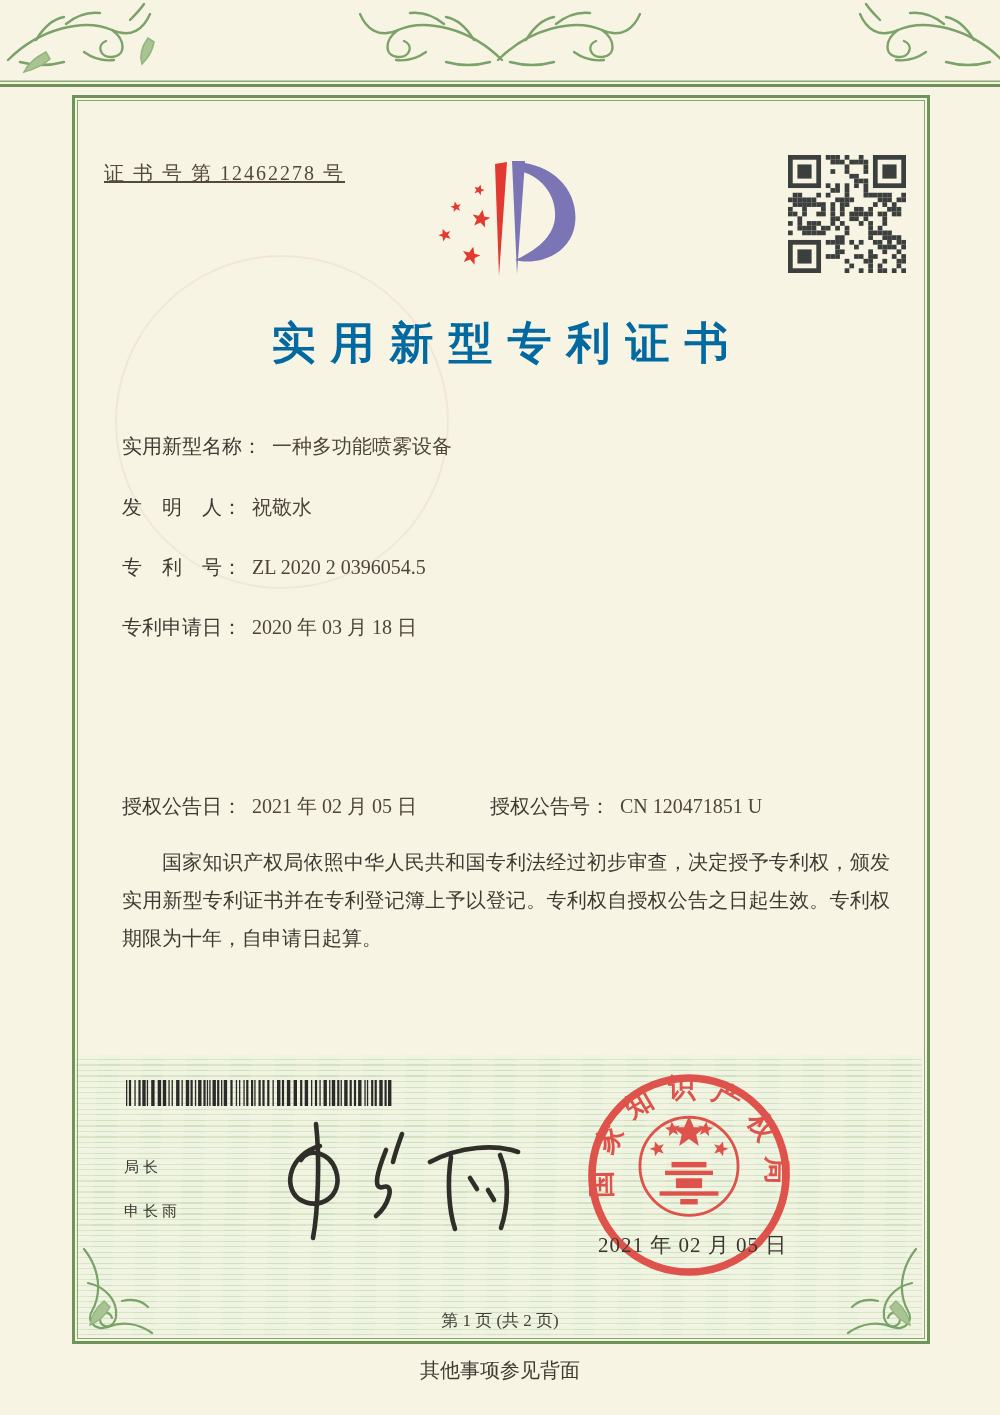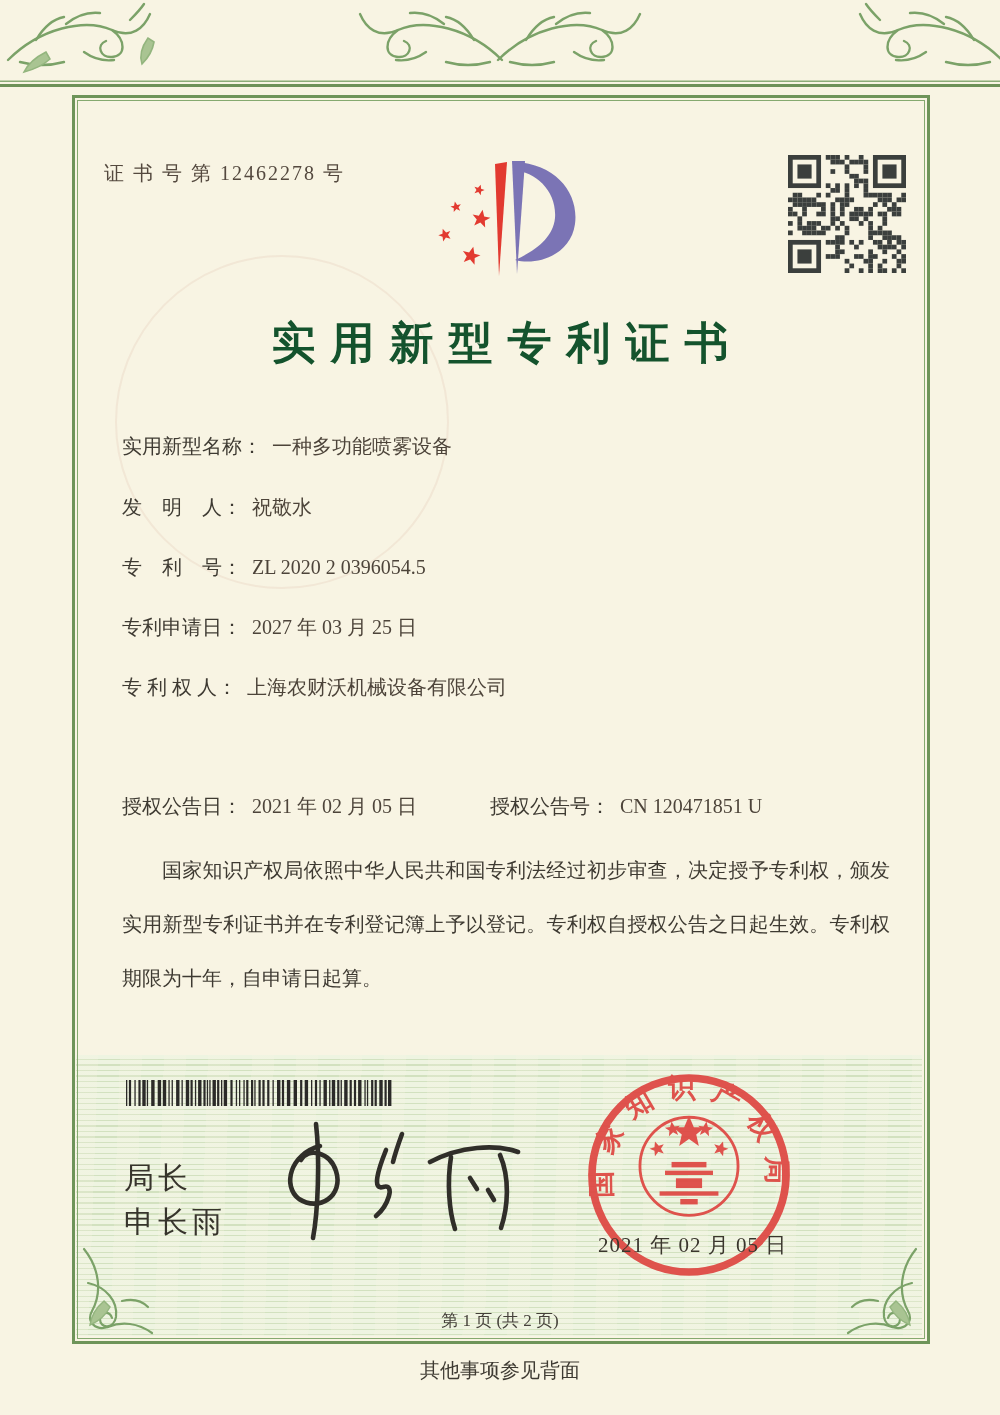--- a/index.html
+++ b/index.html
@@ -11,30 +11,30 @@
          border:3px solid #6e9459;pointer-events:none;z-index:4;}
   .frame-inner{position:absolute;inset:2px;border:1px solid #85a96f;}
   
   .band{position:absolute;left:76px;top:1055px;width:846px;height:281px;z-index:1;
         background:repeating-linear-gradient(180deg,#eef4e1 0px,#eef4e1 4px,#d2e1bf 4px,#d2e1bf 5.5px);}
   .band:after{content:"";position:absolute;inset:0;
         background:repeating-linear-gradient(92deg,rgba(248,244,227,.25) 0 22px,rgba(248,244,227,0) 22px 44px);}
   .watermark{position:absolute;left:115px;top:255px;width:330px;height:330px;border-radius:50%;
         border:2px solid rgba(204,158,136,0.14);z-index:1;}
   
-  .cert-no{position:absolute;left:104px;top:160px;font-size:20px;letter-spacing:2px;color:#54493f;z-index:5;}
+  .cert-no{position:absolute;left:104px;top:160px;font-size:20px;letter-spacing:2px;color:#54493f;z-index:5;text-decoration:underline;}
   .title{position:absolute;left:0;right:0;top:314px;text-align:center;font-size:44px;font-weight:bold;
-         letter-spacing:15px;text-indent:15px;color:#14532d;z-index:5;}
+         letter-spacing:15px;text-indent:15px;color:#0369a1;z-index:5;}
   .row{position:absolute;font-size:20px;white-space:nowrap;z-index:5;color:#3e3a32;text-align:center;}
   .row .val{margin-left:10px;color:#4d443a;}
   .pair2{position:absolute;left:368px;top:0;}
-  .body-text{position:absolute;left:122px;top:843px;width:768px;font-size:20px;line-height:54px;
+  .body-text{position:absolute;left:122px;top:843px;width:768px;font-size:20px;line-height:38px;
          color:#3e3a32;text-align:justify;z-index:5;}
   .body-text p{margin:0;text-indent:2em;}
-  .director{position:absolute;left:124px;font-size:30px;letter-spacing:4px;color:#37342c;z-index:6;}
+  .director{position:absolute;left:124px;font-size:15px;letter-spacing:4px;color:#37342c;z-index:6;}
   .seal-date{position:absolute;left:598px;top:1231px;font-size:21px;letter-spacing:1px;color:#3a362d;z-index:7;}
   .page-num{position:absolute;left:0;right:0;top:1297px;text-align:center;font-size:17px;color:#45413a;z-index:5;margin-top:12px;}
   .back-note{position:absolute;left:0;right:0;top:1357px;text-align:center;font-size:20px;color:#3e3a32;z-index:5;}
   svg{display:block;}
 </style>
 </head>
 <body>
 
 <div class="page">
 
@@ -339,24 +339,21 @@
   <div class="row" style="left:122px;top:433px">
     <span>实用新型名称：</span><span class="val">一种多功能喷雾设备</span>
   </div>
   <div class="row" style="left:122px;top:494px">
     <span>发　明　人：</span><span class="val">祝敬水</span>
   </div>
   <div class="row" style="left:122px;top:554px">
     <span>专　利　号：</span><span class="val">ZL 2020 2 0396054.5</span>
   </div>
   <div class="row" style="left:122px;top:614px">
-    <span>专利申请日：</span><span class="val">2027 年 03 月 25 日</span>
-  </div>
-  <div class="row" style="left:122px;top:674px">
-    <span>专 利 权 人：</span><span class="val">上海农财沃机械设备有限公司</span>
+    <span>专利申请日：</span><span class="val">2020 年 03 月 18 日</span>
   </div>
   <div class="row" style="left:122px;top:793px">
     <span>授权公告日：</span><span class="val">2021 年 02 月 05 日</span>
     <span class="pair2">
       <span>授权公告号：</span><span class="val">CN 120471851 U</span>
     </span>
   </div>
 
   <div class="body-text">
     <p>国家知识产权局依照中华人民共和国专利法经过初步审查，决定授予专利权，颁发实用新型专利证书并在专利登记簿上予以登记。专利权自授权公告之日起生效。专利权期限为十年，自申请日起算。</p>

